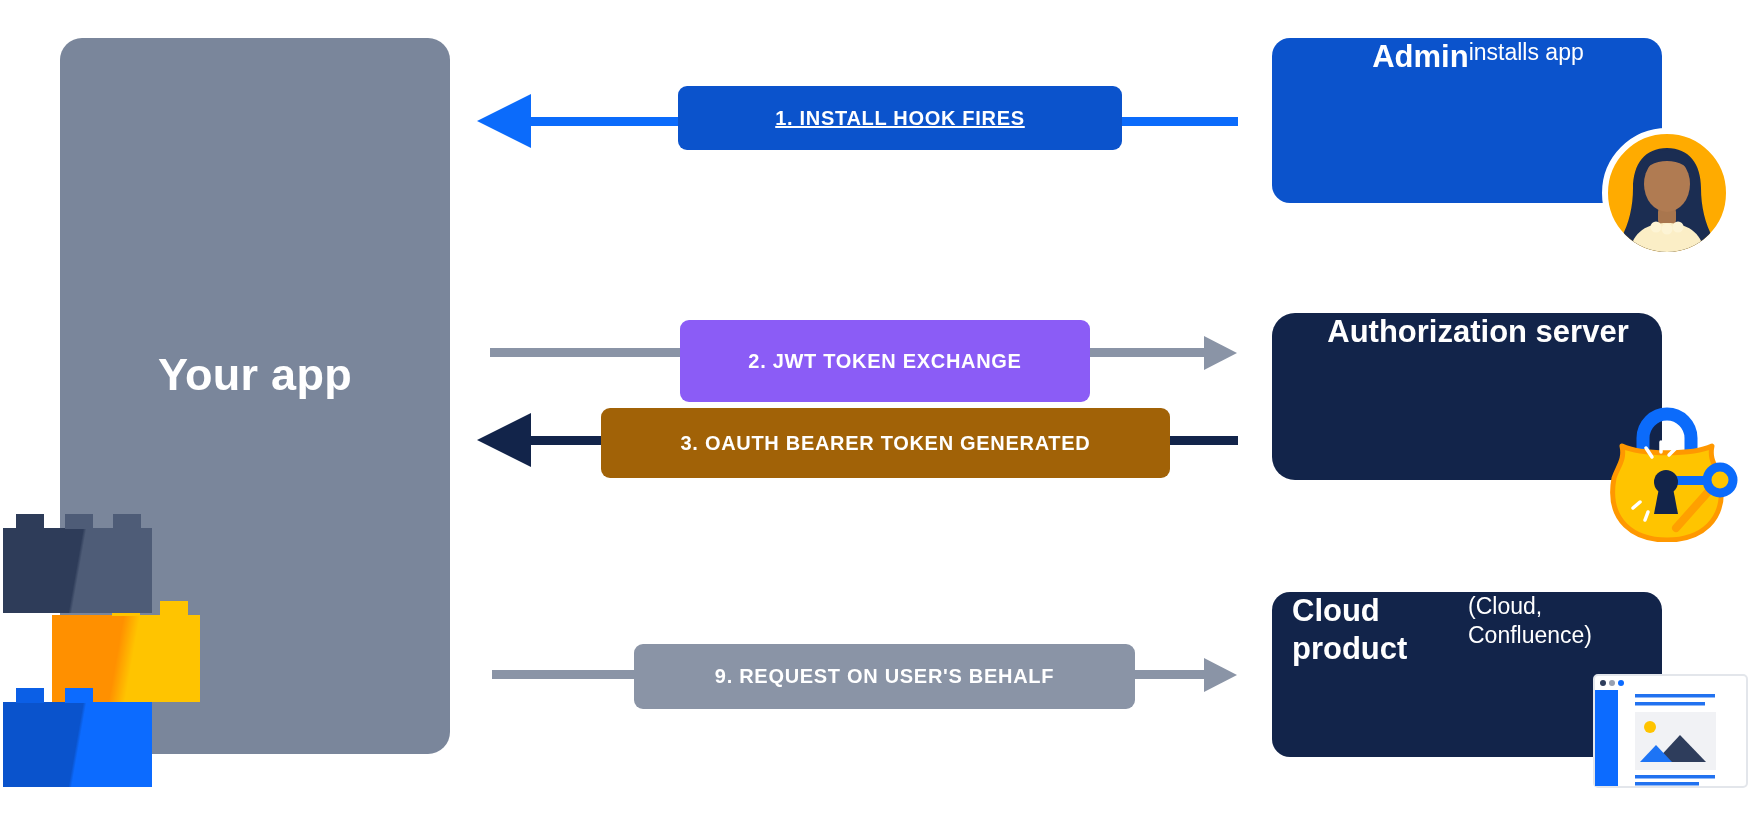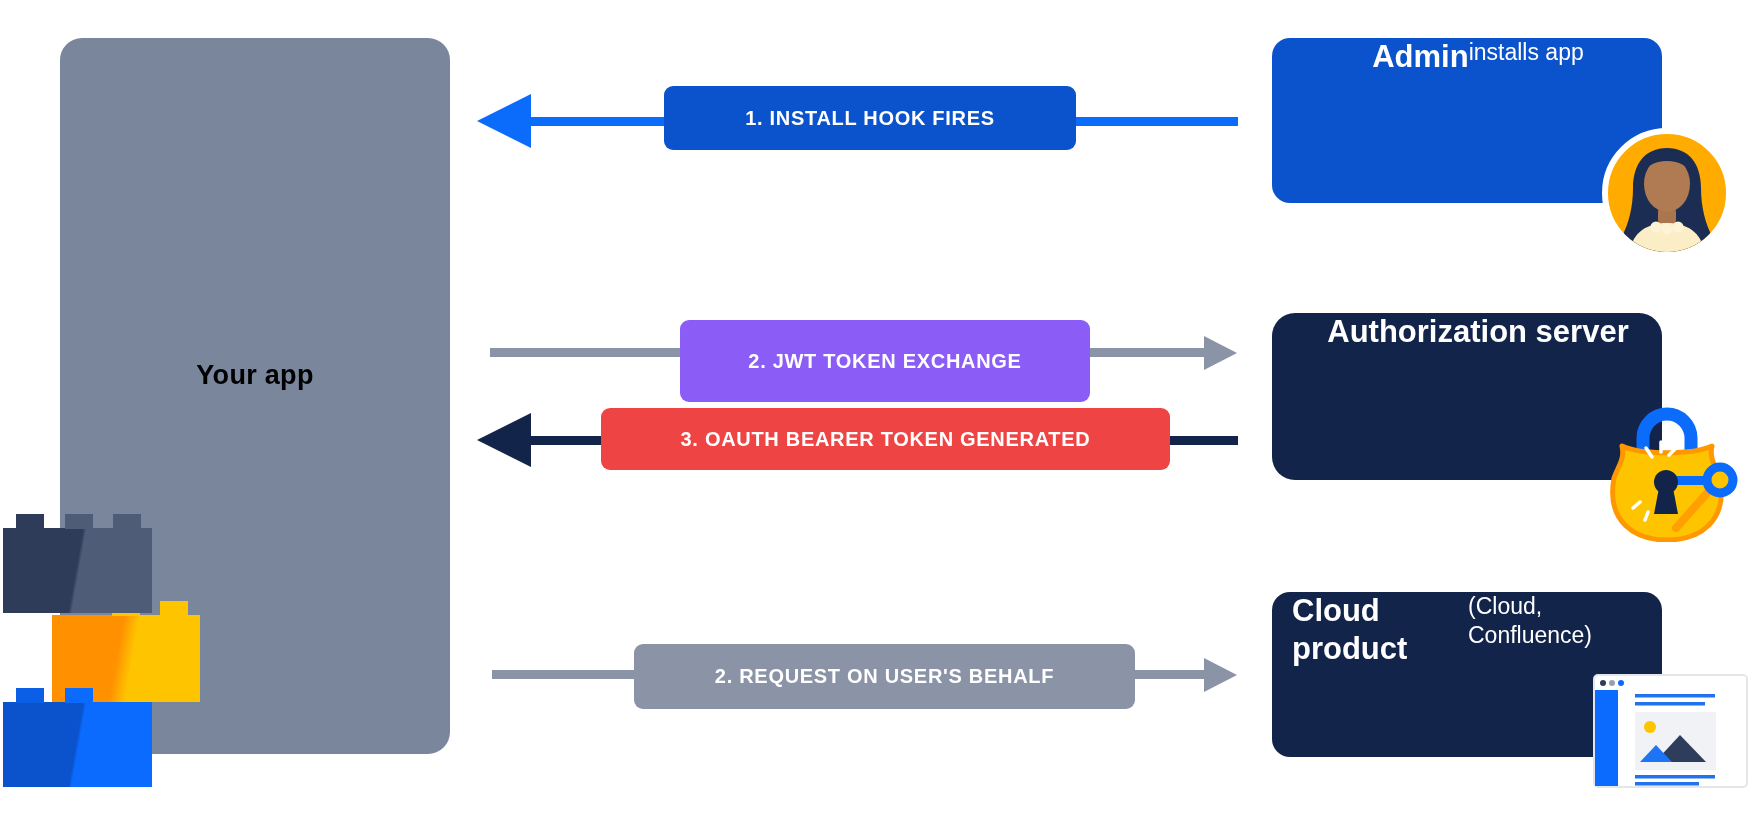--- a/index.html
+++ b/index.html
@@ -9,21 +9,21 @@
     font-family:"Liberation Sans", sans-serif;
   }
 
   
   .app-box {
     position:absolute; left:60px; top:38px; width:390px; height:716px;
     background:#7A869B; border-radius:22px; z-index:1;
     display:flex; align-items:center; justify-content:center;
   }
   .app-box-label {
-    color:#000000; font-size:27px; font-weight:700; letter-spacing:0.3px;
+    color:#ffffff; font-size:45px; font-weight:700; letter-spacing:0.3px;
     margin-top:-42px;
   }
 
   
   .brick { position:absolute; }
   .stud  { position:absolute; top:-14px; width:28px; height:15px; }
   .brick-navy   { left:3px;  top:528px; width:149px; height:85px; z-index:4;
                   background:linear-gradient(100deg,#2E3C59 49%,#4E5C77 51%); }
   .brick-orange { left:52px; top:615px; width:148px; height:87px; z-index:3;
                   background:linear-gradient(100deg,#FF9000 44%,#FFC400 54%); }
@@ -48,23 +48,23 @@
     border-left:33px solid #8A94A6; }
   .head-2 { left:1204px; top:336px; }
   .head-4 { left:1204px; top:658px; }
 
   .flow-label {
     position:absolute; z-index:3; border-radius:9px;
     display:flex; align-items:center; justify-content:center;
     color:#FFFFFF; font-size:20px; font-weight:700; letter-spacing:0.7px;
     white-space:nowrap;
   }
-  .flow-label-1 { left:664px; top:86px;  width:412px; height:64px; background:#0B53CC; }
+  .flow-label-1 { left:678px; top:86px;  width:444px; height:64px; background:#0B53CC;text-decoration:underline; }
   .flow-label-2 { left:680px; top:320px; width:410px; height:82px; background:#8b5cf6; }
-  .flow-label-3 { left:601px; top:408px; width:569px; height:62px; background:#ef4444; }
+  .flow-label-3 { left:601px; top:408px; width:569px; height:70px; background:#a16207; }
   .flow-label-4 { left:634px; top:644px; width:501px; height:65px; background:#8A94A6; }
 
   
   .node {
     position:absolute; left:1272px; width:390px; border-radius:18px; z-index:1;
     display:flex; justify-content:center;
     padding-left:46px; padding-right:24px; box-sizing:border-box;
   }
   .node-admin { top:38px;  height:165px; background:#0B53CC; }
   .node-auth  { top:313px; height:167px; background:#12244A;border-radius:23px; }
@@ -118,21 +118,21 @@
 
   <div class="line line-3"></div>
   <div class="head head-left-navy"></div>
   <div class="flow-label flow-label-3">
     <span>3. OAUTH BEARER TOKEN GENERATED</span>
   </div>
 
   <div class="line line-4"></div>
   <div class="head head-right-gray head-4"></div>
   <div class="flow-label flow-label-4">
-    <span>2. REQUEST ON USER'S BEHALF</span>
+    <span>9. REQUEST ON USER'S BEHALF</span>
   </div>
 
   <div class="node node-admin">
     <div class="node-title">Admin</div>
     <div class="node-sub">installs app</div>
   </div>
   <div class="avatar">
     <svg width="118" height="118" viewBox="0 0 118 118">
       <path d="M59,14 C37,14 25,30 25,54 C25,72 21,90 13,104 L13,118 L105,118 L105,104 C97,90 93,72 93,54 C93,30 81,14 59,14 Z" fill="#1B2D52"></path>
       <rect x="50" y="70" width="18" height="24" rx="8" fill="#A9764E"></rect>

